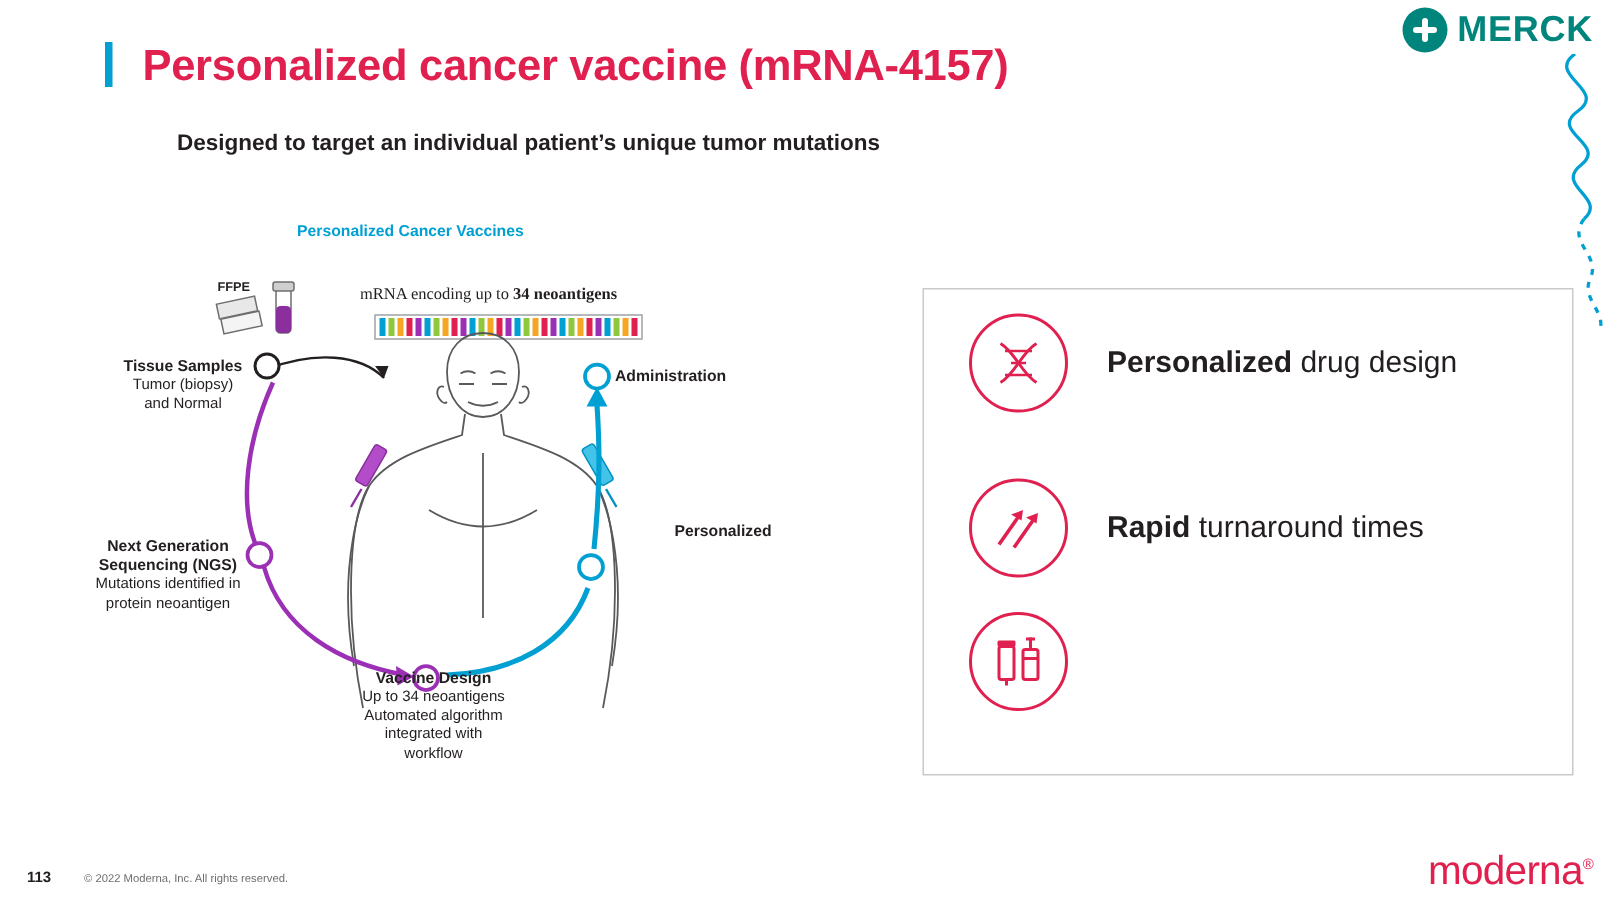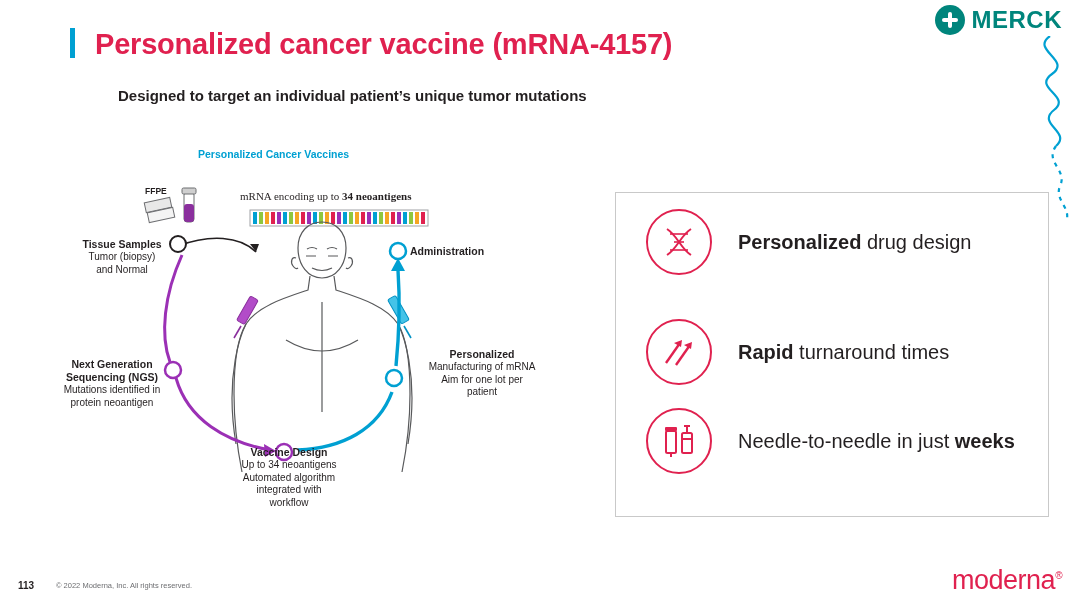--- a/index.html
+++ b/index.html
@@ -354,23 +354,20 @@
   <div class="dlabel" style="left:164px; top:316px; width:130px; text-align:center;">
     <span class="hd">Vaccine Design</span>
     <span class="dt" style="white-space:pre-line;">Up to 34 neoantigens
 Automated algorithm
 integrated with
 workflow</span>
   </div>
 
   <div class="dlabel" style="left:352px; top:218px; width:140px; text-align:center;">
     <span class="hd">Personalized</span>
-    <span class="dt" style="white-space:pre-line;">Manufacturing of mRNA
-Aim for one lot per
-patient</span>
   </div>
 
   <div class="dlabel" style="left:350px; top:115px; width:120px; text-align:left;">
     <span class="hd">Administration</span>
   </div>
 </div>
 
 <div class="panel">
 
   <div class="benefit benefit-1">
@@ -407,23 +404,20 @@
       <svg width="38" height="36" viewBox="0 0 38 36">
         <rect x="6" y="8" width="10" height="22" rx="1.5" fill="none" stroke="#e0214f" stroke-width="2"></rect>
         <rect x="5" y="4" width="12" height="4" rx="1" fill="#e0214f"></rect>
         <line x1="11" y1="30" x2="11" y2="34" stroke="#e0214f" stroke-width="2"></line>
         <rect x="22" y="10" width="10" height="20" rx="1.5" fill="none" stroke="#e0214f" stroke-width="2"></rect>
         <line x1="22" y1="16" x2="32" y2="16" stroke="#e0214f" stroke-width="2"></line>
         <line x1="27" y1="2" x2="27" y2="10" stroke="#e0214f" stroke-width="2"></line>
         <line x1="24" y1="3" x2="30" y2="3" stroke="#e0214f" stroke-width="2"></line>
       </svg>
     </div>
-    <div class="benefit-text">
-      <span>Needle-to-needle in just </span><b>weeks</b>
-    </div>
   </div>
 </div>
 
 <div class="page-num">113</div>
 <div class="copyright">© 2022 Moderna, Inc. All rights reserved.</div>
 <div class="moderna-logo">
   <span>moderna</span><sup>®</sup>
 </div>
 
 </body></html>

